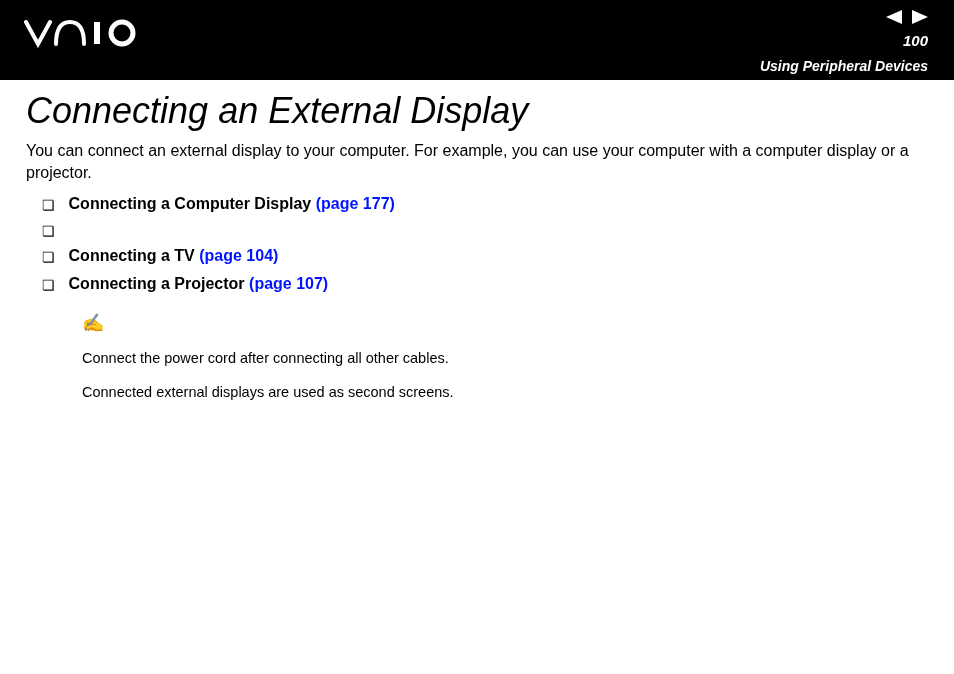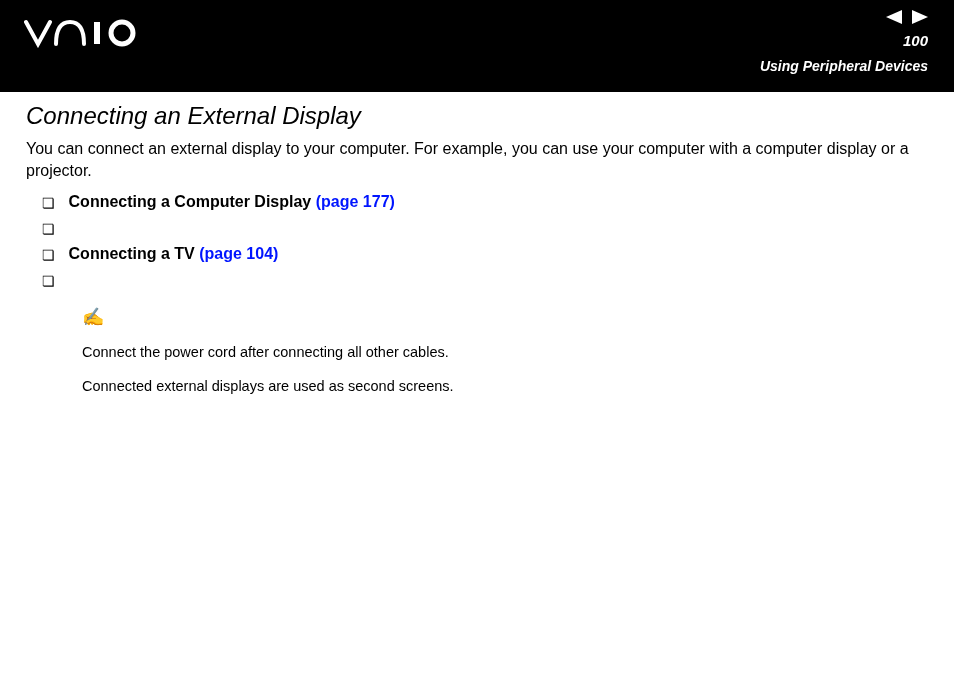--- a/index.html
+++ b/index.html
@@ -7,21 +7,21 @@
     padding: 0;
     width: 954px;
     height: 674px;
     background: #ffffff;
     font-family: Arial, Helvetica, sans-serif;
     color: #000;
   }
   .header {
     background: #000;
     color: #fff;
-    height: 92px;
+    height: 80px;
     position: relative;
     text-align: center;
   }
   .logo {
     position: absolute;
     left: 24px;
     top: 18px;
   }
   .navarrows {
     position: absolute;
@@ -47,21 +47,21 @@
     font-weight: bold;
     font-style: italic;
     font-size: 14px;
   }
   .content {
     padding: 8px 26px 0 26px;
   }
   h1.title {
     font-weight: normal;
     font-style: italic;
-    font-size: 24px;
+    font-size: 36px;
     margin: 2px 0 8px 0;
   }
   .intro {
     font-size: 16px;
     line-height: 1.35;
     margin: 0 0 12px 0;
   }
   .toc {
     margin: 0 0 18px 0;
     padding: 0;
@@ -155,20 +155,25 @@
     <li>
       <span class="bullet">❏</span>
       <span>
         <span class="toc-label">Connecting a TV</span>
         <span> </span>
         <span class="toc-link">(page 104)</span>
       </span>
     </li>
     <li>
       <span class="bullet">❏</span>
+      <span>
+        <span class="toc-label">Connecting a Projector</span>
+        <span> </span>
+        <span class="toc-link">(page 107)</span>
+      </span>
     </li>
   </ul>
 
   <div class="note-block">
     <div class="note-icon">✍</div>
     <p class="first">Connect the power cord after connecting all other cables.</p>
     <p>Connected external displays are used as second screens.</p>
   </div>
 </div>
 

